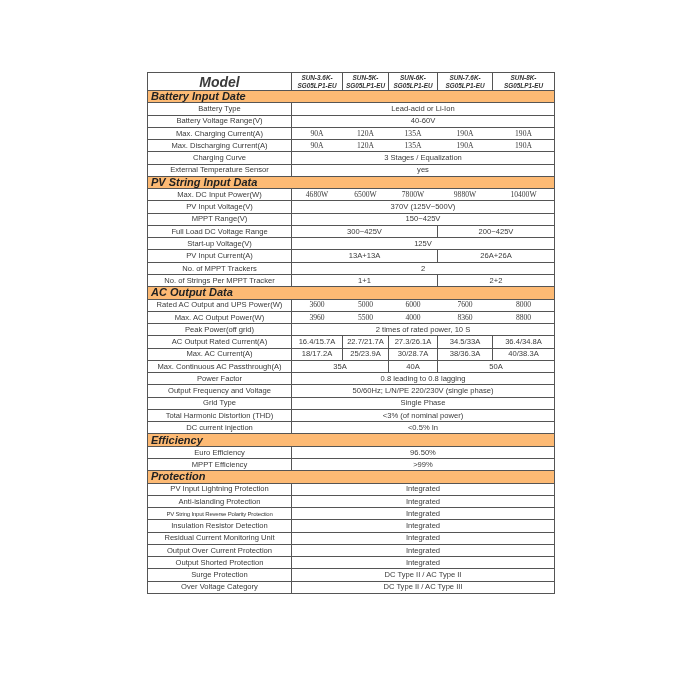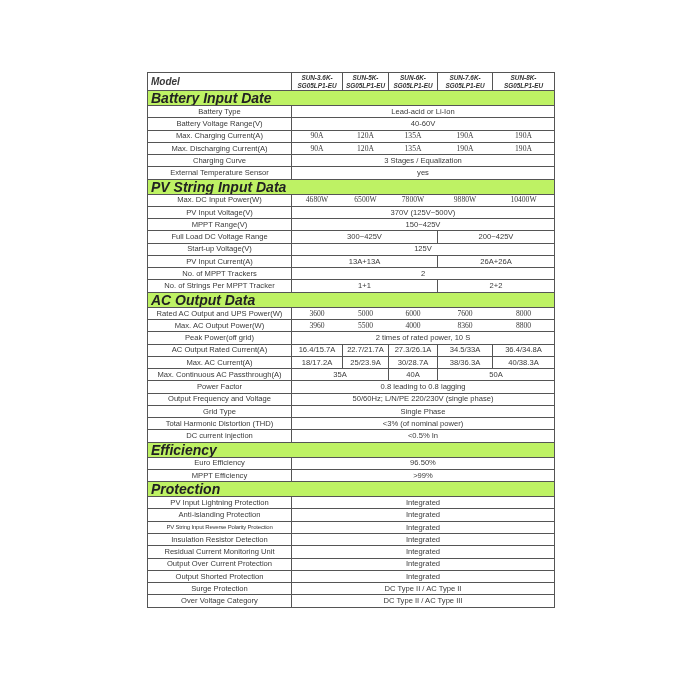--- a/index.html
+++ b/index.html
@@ -8,23 +8,23 @@
   table.spec {
     position: absolute; left: 147px; top: 72px; width: 407px;
     border-collapse: collapse; table-layout: fixed; font-size: 7.6px; line-height: 1;
   }
   table.spec td, table.spec th {
     border: 1px solid #555; padding: 0 3px; height: 11.27px; white-space: nowrap; overflow: hidden;
   }
   table.spec td.label { text-align: center; }
   table.spec td.val { text-align: center; }
   tr.hdr th { height: 17px; font-weight: bold; font-style: italic; }
-  tr.hdr th.model { text-align: left; font-size: 10px; }
+  tr.hdr th.model { text-align: center; font-size: 14px; }
   tr.hdr th.mcol { text-align: center; font-size: 6.4px; line-height: 1.15; color: #333; }
-  tr.section td { background: #bef264; font-weight: bold; font-style: italic; font-size: 14px; color: #222; }
+  tr.section td { background: #fdba74; font-weight: bold; font-style: italic; font-size: 11px; color: #222; }
   td.small { font-size: 6px; letter-spacing: -0.2px; }
   col.c0 { width: 144px; }
   col.c1 { width: 51px; } col.c2 { width: 46px; } col.c3 { width: 49px; }
   col.c4 { width: 55px; } col.c5 { width: 62px; }
   table.spec tr.nob td.val { border-left-color: transparent; border-right-color: transparent; font-family: Liberation Serif, serif; }
   table.spec tr.nob td.val:first-of-type { border-left-color: #555; }
   table.spec tr.nob td.val:last-child { border-right-color: #555; }
 </style>
 </head>
 <body>

